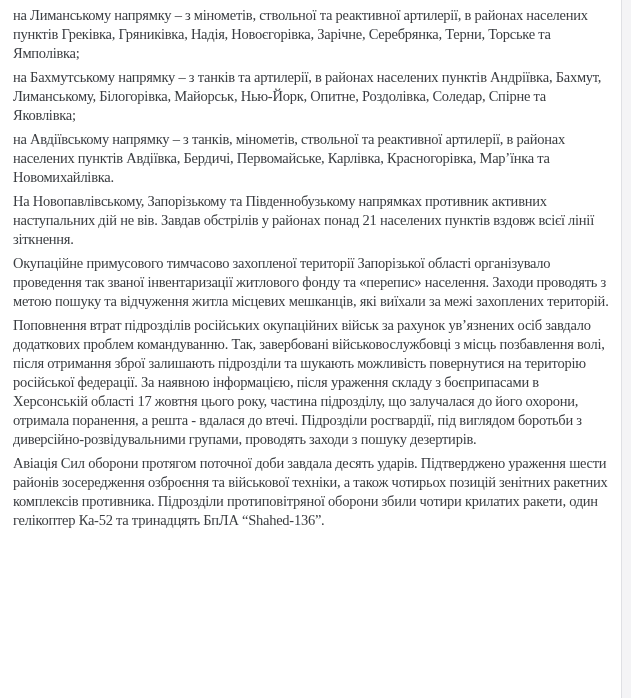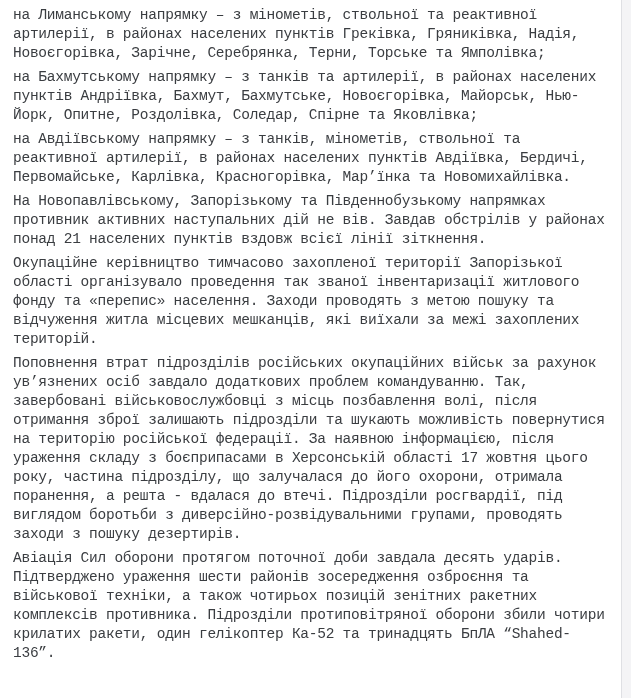--- a/index.html
+++ b/index.html
@@ -6,21 +6,21 @@
     margin: 0;
     padding: 0;
     background: #ffffff;
   }
   .page {
     position: relative;
     width: 631px;
     height: 698px;
     background: #ffffff;
     overflow: hidden;
-    font-family: Liberation Mono, monospace;
+    font-family: Liberation Serif, serif;
   }
   .content {
     position: absolute;
     left: 0;
     top: 0;
     width: 620px;
     height: 698px;
     box-sizing: border-box;
     padding: 6px 8px 0 13px;
   }
@@ -42,21 +42,21 @@
     border-left: 1px solid #dfe0e4;
     box-sizing: border-box;
   }
 </style>
 </head>
 <body>
 
 <div class="page">
   <div class="content">
     <p>на Лиманському напрямку – з мінометів, ствольної та реактивної артилерії, в районах населених пунктів Греківка, Гряниківка, Надія, Новоєгорівка, Зарічне,  Серебрянка, Терни, Торське та Ямполівка;</p>
-    <p>на Бахмутському напрямку – з танків та артилерії, в районах населених пунктів Андріївка, Бахмут, Бахмутське, Новоєгорівка, Майорськ, Нью-Йорк, Опитне, Роздолівка, Соледар, Спірне та Яковлівка;</p>
+    <p>на Бахмутському напрямку – з танків та артилерії, в районах населених пунктів Андріївка, Бахмут, Лиманському, Білогорівка, Майорськ, Нью-Йорк, Опитне, Роздолівка, Соледар, Спірне та Яковлівка;</p>
     <p>на Авдіївському напрямку – з танків, мінометів, ствольної та реактивної артилерії, в районах населених пунктів Авдіївка, Бердичі, Первомайське, Карлівка, Красногорівка, Мар’їнка та Новомихайлівка.</p>
     <p>На Новопавлівському, Запорізькому та Південнобузькому напрямках противник активних наступальних дій не вів. Завдав обстрілів у районах понад 21 населених пунктів вздовж всієї лінії зіткнення.</p>
-    <p>Окупаційне керівництво тимчасово захопленої території Запорізької області організувало проведення так званої інвентаризації житлового фонду та «перепис» населення. Заходи проводять з метою пошуку та відчуження житла місцевих мешканців, які виїхали за межі захоплених територій.</p>
+    <p>Окупаційне примусового тимчасово захопленої території Запорізької області організувало проведення так званої інвентаризації житлового фонду та «перепис» населення. Заходи проводять з метою пошуку та відчуження житла місцевих мешканців, які виїхали за межі захоплених територій.</p>
     <p>Поповнення втрат підрозділів російських окупаційних військ за рахунок ув’язнених осіб завдало додаткових проблем командуванню. Так, завербовані військовослужбовці з місць позбавлення волі, після отримання зброї залишають підрозділи та шукають можливість повернутися на територію російської федерації. За наявною інформацією, після ураження складу з боєприпасами в Херсонській області 17 жовтня цього року, частина підрозділу, що залучалася до його охорони, отримала поранення, а решта - вдалася до втечі. Підрозділи росгвардії, під виглядом боротьби з диверсійно-розвідувальними групами, проводять заходи з пошуку дезертирів.</p>
     <p>Авіація Сил оборони протягом поточної доби завдала десять ударів. Підтверджено ураження шести районів зосередження озброєння та військової техніки, а також чотирьох позицій зенітних ракетних комплексів противника. Підрозділи протиповітряної оборони збили чотири крилатих ракети, один гелікоптер Ка-52 та тринадцять БпЛА “Shahed-136”.</p>
   </div>
   <div class="page-strip"></div>
 </div>
 
 </body></html>

